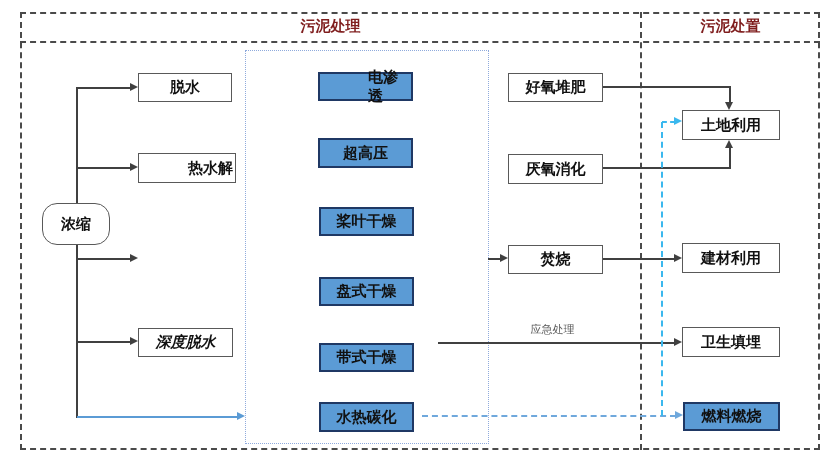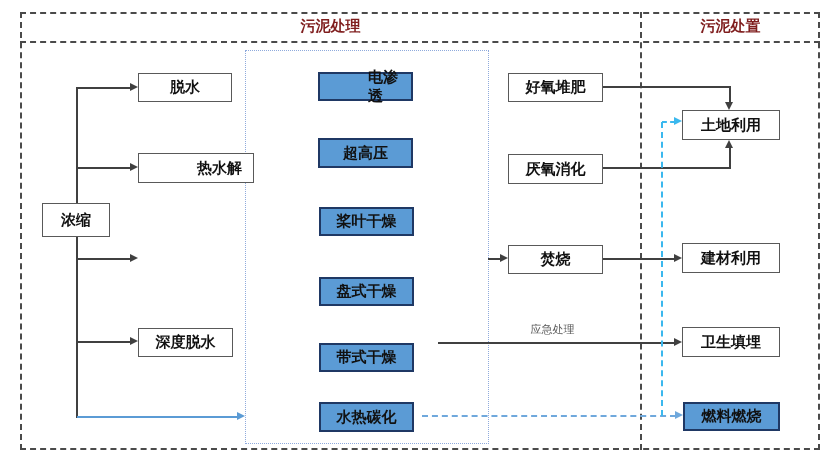--- a/index.html
+++ b/index.html
@@ -80,27 +80,27 @@
   <div class="abs dash-blue" style="left:422px;top:415px;width:254px;"></div>
   <div class="abs arr-r" style="left:675px;top:411px;border-left-color:#6FA8DC;"></div>
 
   <div class="abs dash-cyan-v" style="left:661px;top:122px;height:294px;"></div>
   <div class="abs dash-cyan-h" style="left:662px;top:121px;width:13px;"></div>
   <div class="abs arr-r" style="left:674px;top:117px;border-left-color:#3BB8EE;"></div>
 
   <div class="abs node" style="left:138px;top:73px;width:94px;height:29px;">
     <span>脱水</span>
   </div>
-  <div class="abs node" style="left:138px;top:153px;width:116px;height:30px;padding-left:47px;">
+  <div class="abs node" style="left:138px;top:153px;width:98px;height:30px;padding-left:47px;">
     <span>热水解</span>
   </div>
-  <div class="abs node" style="left:42px;top:203px;width:68px;height:34px;">
+  <div class="abs node" style="left:42px;top:203px;width:68px;height:42px;border-radius:15px;">
     <span>浓缩</span>
   </div>
-  <div class="abs node" style="left:138px;top:328px;width:95px;height:29px;">
+  <div class="abs node" style="left:138px;top:328px;width:95px;height:29px;font-style:italic;">
     <span>深度脱水</span>
   </div>
 
   <div class="abs node tech" style="left:318px;top:72px;width:95px;height:29px;padding-left:48px;">
     <span>电渗透</span>
   </div>
   <div class="abs node tech" style="left:318px;top:138px;width:95px;height:30px;">
     <span>超高压</span>
   </div>
   <div class="abs node tech" style="left:319px;top:207px;width:95px;height:29px;">

